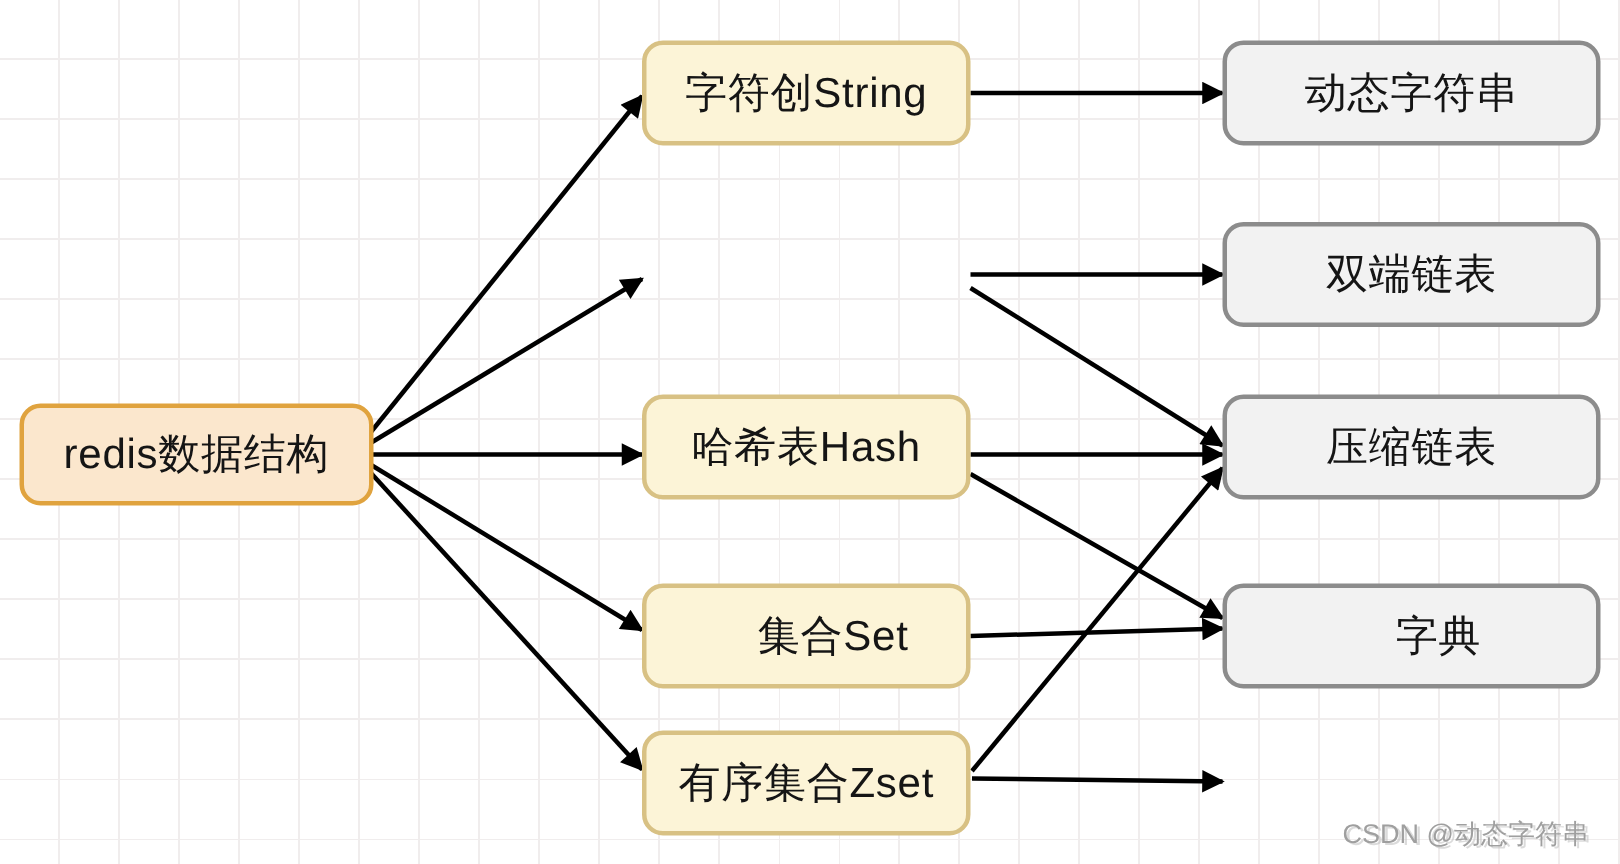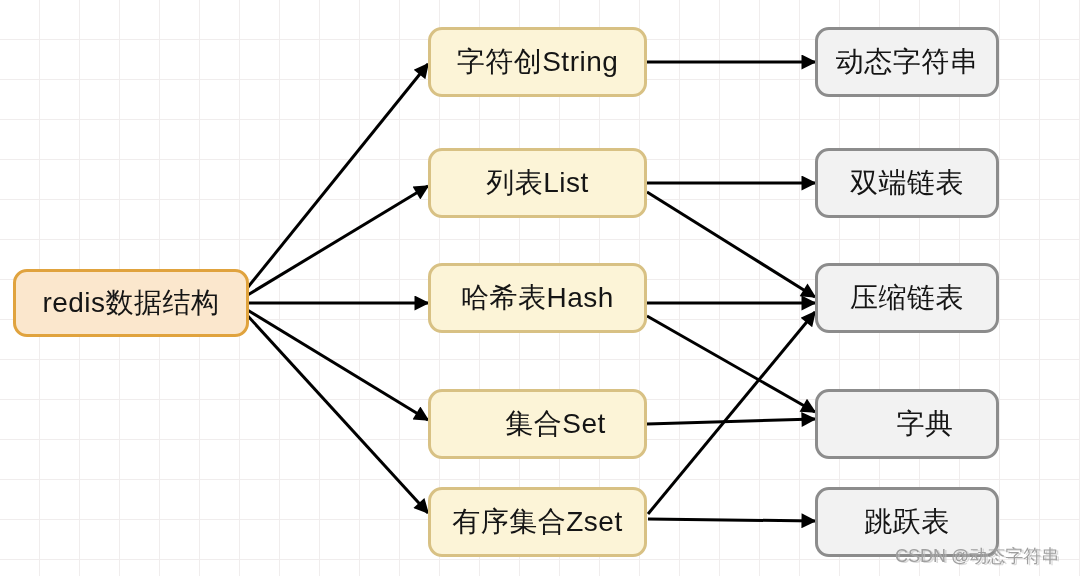--- a/index.html
+++ b/index.html
@@ -37,21 +37,21 @@
     left:13px;top:269px;width:236px;height:68px;
     background:var(--root-fill,#fbe7cd);
     border:3px solid var(--root-border,#e0a33e);
   }
   .node-mid{
     left:428px;width:219px;height:70px;
     background:var(--mid-fill,#fcf4d7);
     border:3px solid var(--mid-border,#d8c184);
   }
   .node-right{
-    left:815px;width:184px;height:70px;
+    left:815px;width:252px;height:70px;
     background:var(--right-fill,#f2f2f2);
     border:3px solid var(--right-border,#8c8c8c);
   }
   #node-mid-0,#node-right-0{top:27px;}
   #node-mid-1,#node-right-1{top:148px;}
   #node-mid-2,#node-right-2{top:263px;}
   #node-mid-3,#node-right-3{top:389px;padding-left:36px;}
   #node-mid-4,#node-right-4{top:487px;}
   .watermark{
     position:absolute;
@@ -84,25 +84,23 @@
     <line x1="647" y1="303" x2="815" y2="303" marker-end="url(#arrowhead)"></line>
     <line x1="647" y1="316" x2="815" y2="412" marker-end="url(#arrowhead)"></line>
     <line x1="647" y1="424" x2="815" y2="419" marker-end="url(#arrowhead)"></line>
     <line x1="648" y1="514" x2="815" y2="312" marker-end="url(#arrowhead)"></line>
     <line x1="648" y1="519" x2="815" y2="521" marker-end="url(#arrowhead)"></line>
   </svg>
 
   <div class="node node-root" id="node-root">redis数据结构</div>
 
   <div class="node node-mid" id="node-mid-0">字符创String</div>
-  <div class="node node-mid" id="node-mid-1">列表List</div>
   <div class="node node-mid" id="node-mid-2">哈希表Hash</div>
   <div class="node node-mid" id="node-mid-3">集合Set</div>
   <div class="node node-mid" id="node-mid-4">有序集合Zset</div>
 
   <div class="node node-right" id="node-right-0">动态字符串</div>
   <div class="node node-right" id="node-right-2">压缩链表</div>
   <div class="node node-right" id="node-right-1">双端链表</div>
   <div class="node node-right" id="node-right-3">字典</div>
-  <div class="node node-right" id="node-right-4">跳跃表</div>
 
   <div class="watermark">CSDN @动态字符串</div>
 </div>
 
 </body></html>

